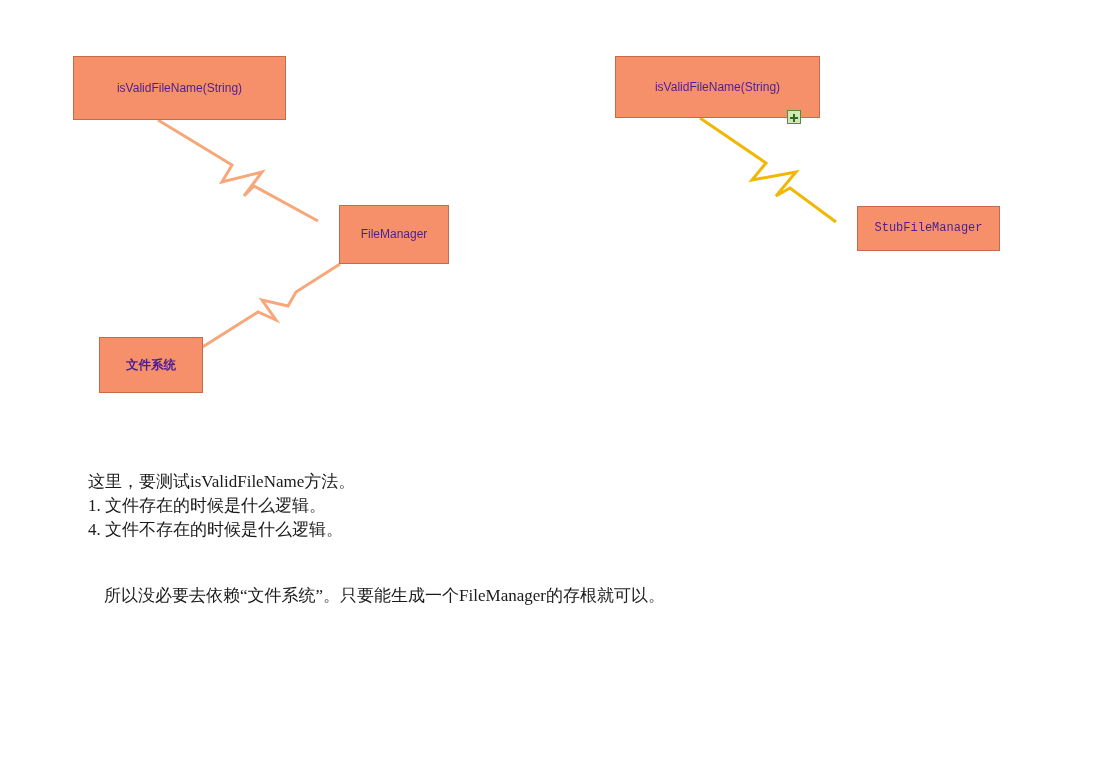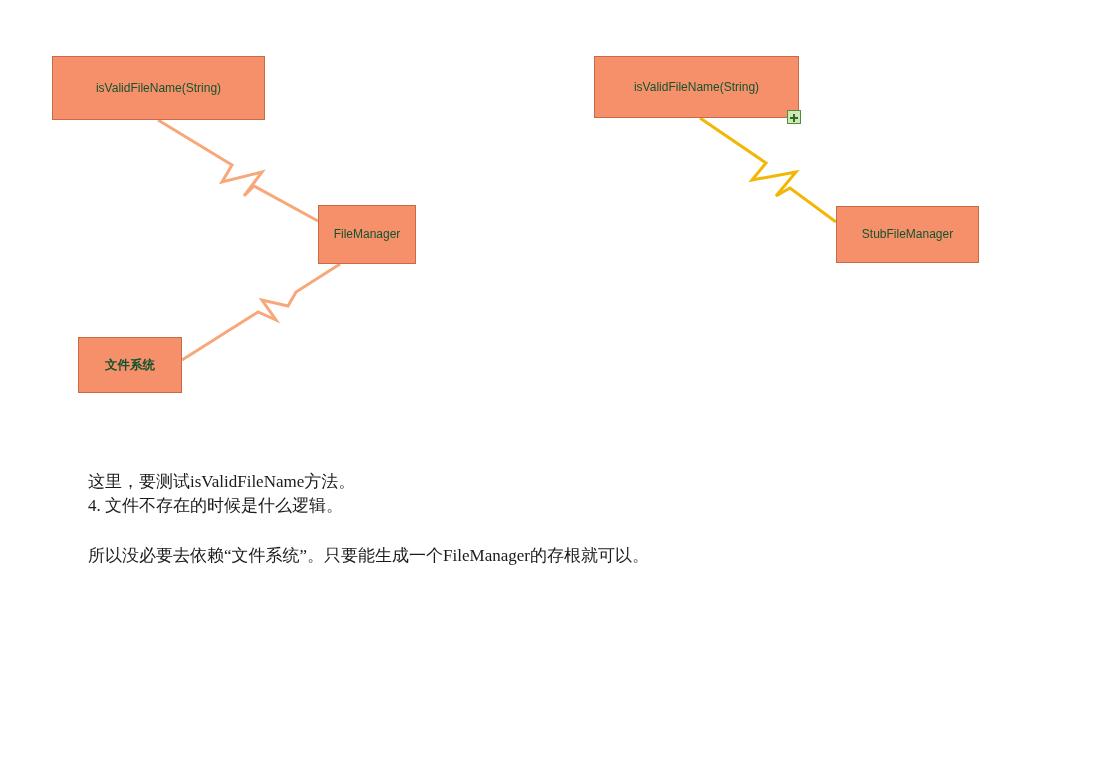--- a/index.html
+++ b/index.html
@@ -22,24 +22,25 @@
   }
   .node {
     position: absolute;
     box-sizing: border-box;
     background: #f5906b;
     border: 1px solid #c76a4a;
     display: flex;
     align-items: center;
     justify-content: center;
     text-align: center;
-    color: #14532d;
+    color: #4c1d95;
     font-size: 12px;
     line-height: 1.2;
     z-index: 3;
+    margin-left: 21px;
   }
   .node.cjk {
     font-size: 12.5px;
     font-weight: bold;
   }
   .svg-layer {
     position: absolute;
     left: 0; top: 0;
     width: 1115px;
     height: 757px;
@@ -78,21 +79,21 @@
     line-height: 1.42;
     z-index: 4;
   }
   #prose .line {
     white-space: pre-wrap;
   }
   #prose .spacer {
     height: 26px;
   }
   #prose .para {
-    margin: 0;
+    margin: 16px;
   }
 </style>
 </head>
 <body>
 
 <div id="canvas">
 
   <svg class="svg-layer" viewBox="0 0 1115 757">
 
     <g>
@@ -105,41 +106,42 @@
 
     <g>
       <path d="M 700 118 L 766 163 L 752 180 L 796 172 L 776 196 L 790 188 L 836 222" fill="none" stroke="#f2b705" stroke-width="3" stroke-linejoin="miter" stroke-linecap="butt"></path>
     </g>
   </svg>
 
   <div class="node" style="left:52px; top:56px; width:213px; height:64px;">
     <span>isValidFileName(String)</span>
   </div>
 
-  <div class="node" style="left:318px; top:205px; width:98px; height:59px;">
+  <div class="node" style="left:318px; top:205px; width:110px; height:59px;">
     <span>FileManager</span>
   </div>
 
   <div class="node cjk" style="left:78px; top:337px; width:104px; height:56px;">
     <span>文件系统</span>
   </div>
 
   <div class="node" style="left:594px; top:56px; width:205px; height:62px;">
     <span>isValidFileName(String)</span>
   </div>
 
-  <div class="node" style="left:836px; top:206px; width:143px; height:57px;">
+  <div class="node" style="left:836px; top:206px; width:143px; height:45px;font-family:Liberation Mono, monospace;">
     <span>StubFileManager</span>
   </div>
 
   <div class="badge" style="left:787px; top:110px;">
     <span class="plus-h"></span>
     <span class="plus-v"></span>
   </div>
 
 </div>
 
 <div id="prose">
   <div class="line">这里，要测试isValidFileName方法。</div>
+  <div class="line">1. 文件存在的时候是什么逻辑。</div>
   <div class="line">4. 文件不存在的时候是什么逻辑。</div>
   <div class="spacer"></div>
   <p class="para">所以没必要去依赖“文件系统”。只要能生成一个FileManager的存根就可以。</p>
 </div>
 
 </body></html>

